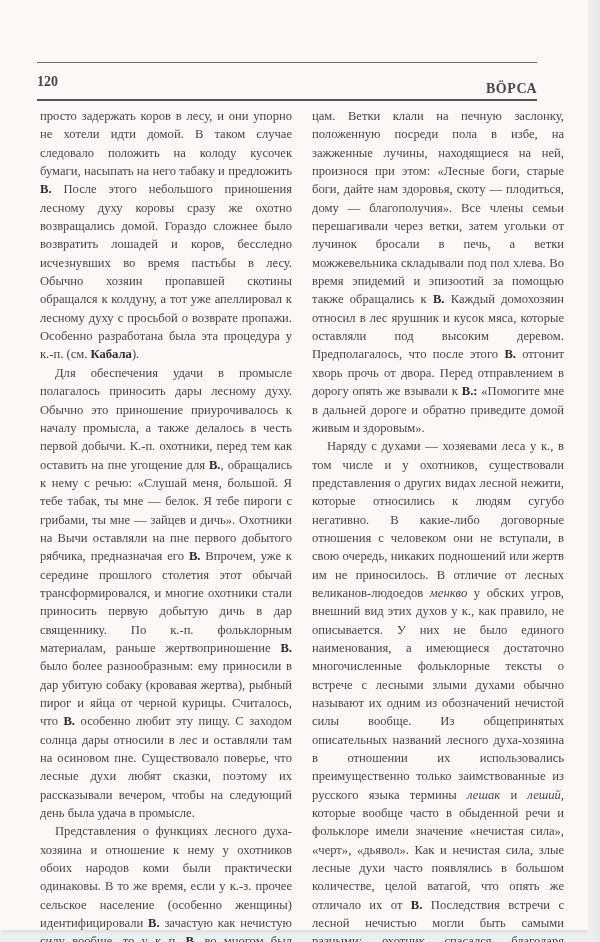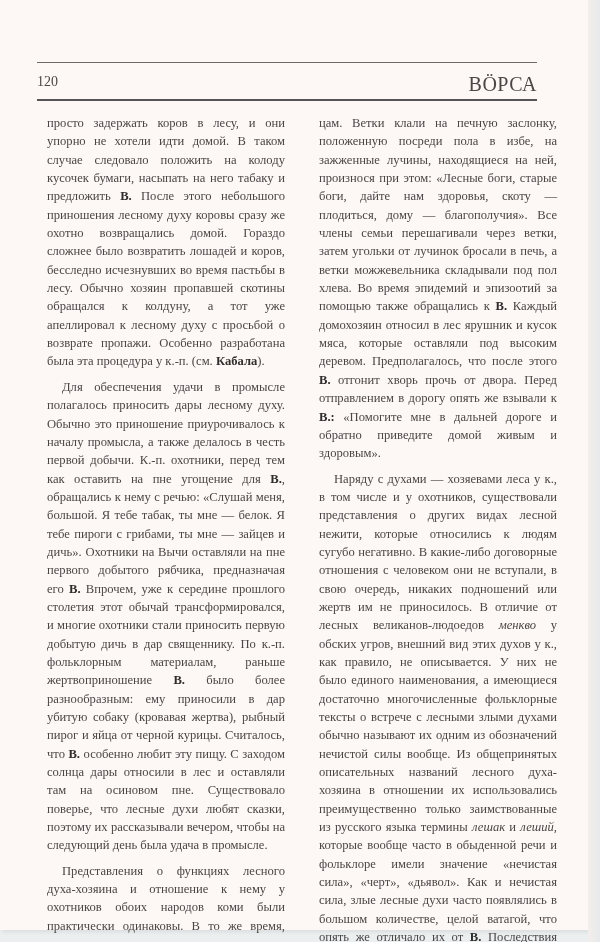--- a/index.html
+++ b/index.html
@@ -37,37 +37,38 @@
     .rule.bottom { top: 99px; height: 2px; background: #555; }
     .running-head {
       position: absolute;
       left: 37px;
       top: 70px;
       width: 500px;
       height: 22px;
       font-family: "Liberation Serif", serif;
       color: #4b4747;
       font-size: 14px;
+      font-weight: bold;
     }
     .running-head .page-num { position: absolute; left: 0; top: 4px; }
-    .running-head .head-title { position: absolute; right: 0; top: 3px; letter-spacing: 0.5px; font-size: 20px; }
+    .running-head .head-title { position: absolute; right: 0; top: 11px; letter-spacing: 0.5px; font-size: 14px; }
     .col {
       position: absolute;
       top: 107px;
       width: 252px;
       font-family: "Liberation Serif", serif;
       font-size: 12.6px;
       line-height: 18.35px;
       color: #4a4646;
       text-align: justify;
       hyphens: manual;
     }
     .col.left { left: 40px; }
     .col.right { left: 312px; }
-    .col p { margin: 7px; text-indent: 0; }
+    .col p { margin: 0; text-indent: 0; }
     .col p.indent { text-indent: 15px; }
     .col b { color: #2f2c2c; }
     .col i { }
   </style>
 </head>
 <body>
 
 <div class="page">
   <div class="rule top"></div>
   <div class="running-head">

